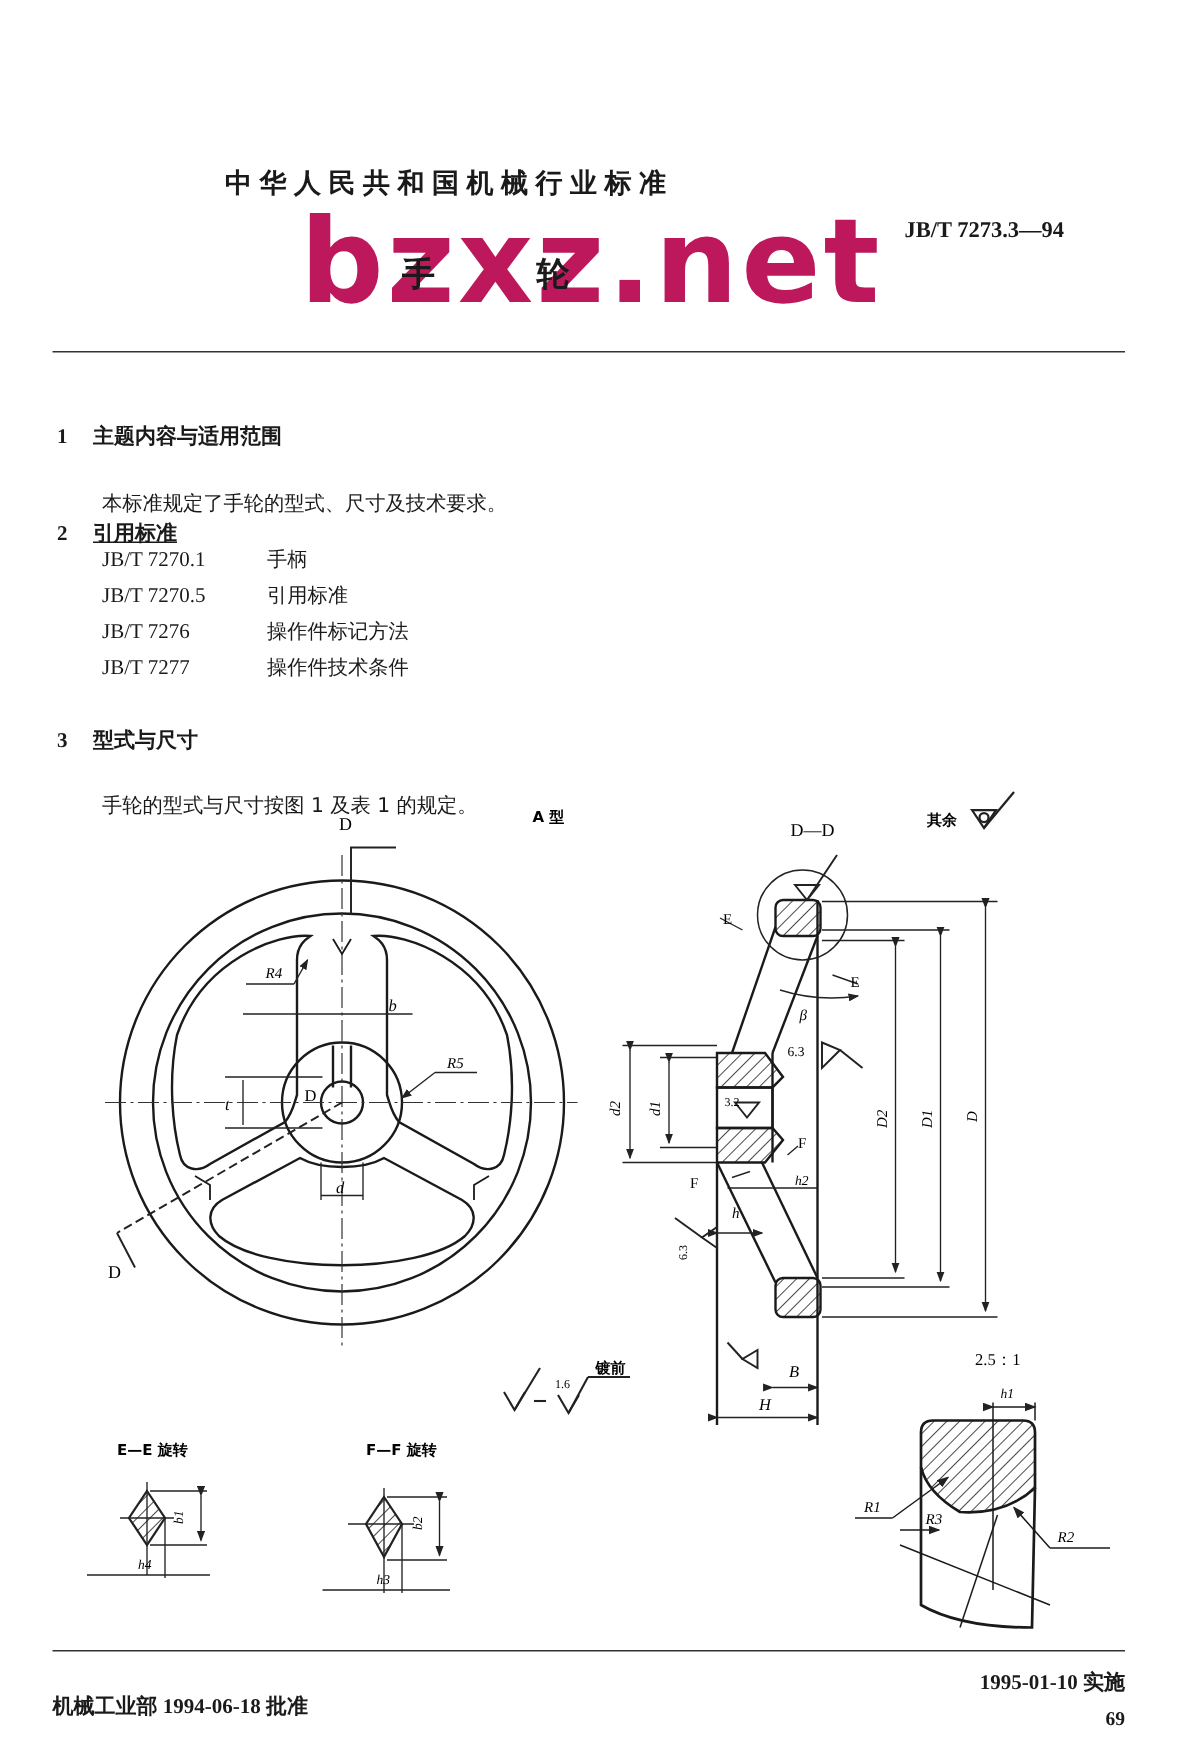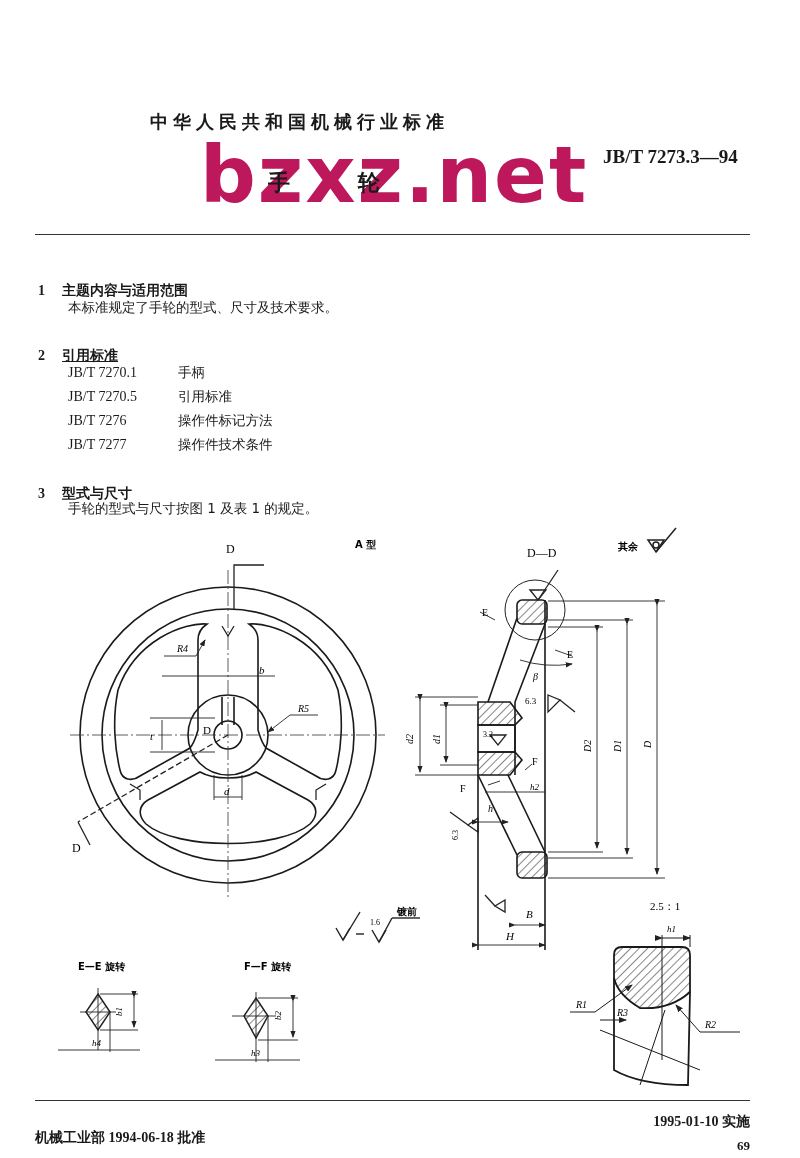--- a/index.html
+++ b/index.html
@@ -5,26 +5,26 @@
   html, body { margin: 0; padding: 0; background: #ffffff; }
   body { width: 800px; height: 1158px; position: relative; overflow: hidden;
          font-family: "DejaVu Serif", "Liberation Serif", serif; color: #1a1a1a; }
   .abs { position: absolute; }
   .hdr-title { left: 150px; top: 110px; font-size: 18px; font-weight: bold; letter-spacing: 5px;
                font-family: "DejaVu Sans", sans-serif; }
   .watermark { left: 200px; top: 130px; font-size: 78px; font-weight: bold; color: #be185d;
                font-family: "DejaVu Sans", sans-serif; letter-spacing: 2px; z-index: 0; }
   .doc-title { left: 268px; top: 168px; font-size: 22px; font-weight: bold; z-index: 1;
                font-family: "DejaVu Sans", sans-serif; word-spacing: 60px; letter-spacing: 0; }
-  .std-no { left: 603px; top: 146px; font-size: 19px; font-weight: bold;
+  .std-no { left: 603px; top: 146px; font-size: 15px; font-weight: bold;
             font-family: "Liberation Serif", serif; }
   .rule { left: 35px; width: 715px; height: 0; border-top: 1.6px solid #333; }
   .sec-h { font-size: 14px; font-weight: bold; font-family: "DejaVu Sans", sans-serif; left: 38px; margin-top: 16px; }
   .sec-h .num { display: inline-block; width: 24px; font-family: "Liberation Serif", serif; }
-  .para { font-size: 13.5px; left: 68px; font-family: "DejaVu Sans", sans-serif; }
+  .para { font-size: 13.5px; left: 68px; font-family: "DejaVu Sans", sans-serif; margin-top: 28px; }
   .ref { left: 68px; font-size: 13.5px; }
   .ref .code { display: inline-block; width: 110px; font-family: "Liberation Serif", serif; font-size: 14px; }
   .ref .name { font-family: "DejaVu Sans", sans-serif; }
   .foot-l { left: 35px; top: 1113px; font-size: 14px; font-weight: bold; font-family: "Liberation Serif", serif; margin-top: 16px; }
   .foot-r { right: 50px; top: 1113px; font-size: 14px; font-weight: bold; font-family: "Liberation Serif", serif; }
   .page-no { right: 50px; top: 1138px; font-size: 13px; font-weight: bold; font-family: "Liberation Serif", serif; }
   svg text { font-family: "Liberation Serif", serif; }
   .it { font-style: italic; }
   .cn { font-family: "DejaVu Sans", sans-serif; font-weight: bold; font-size: 10px; }
 </style>

